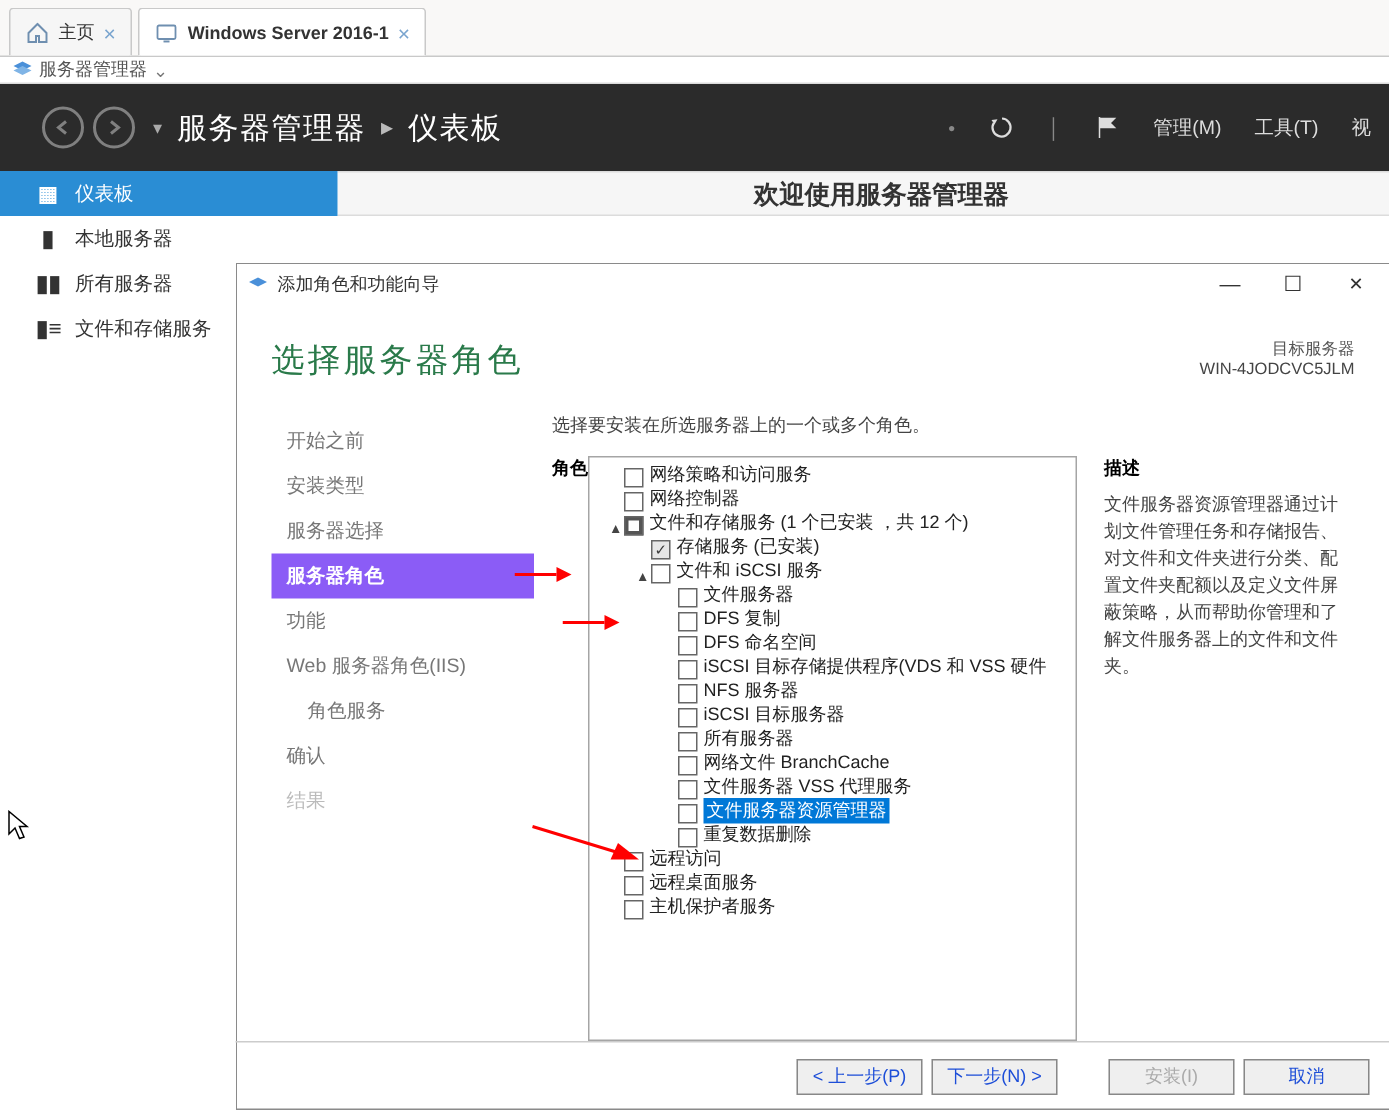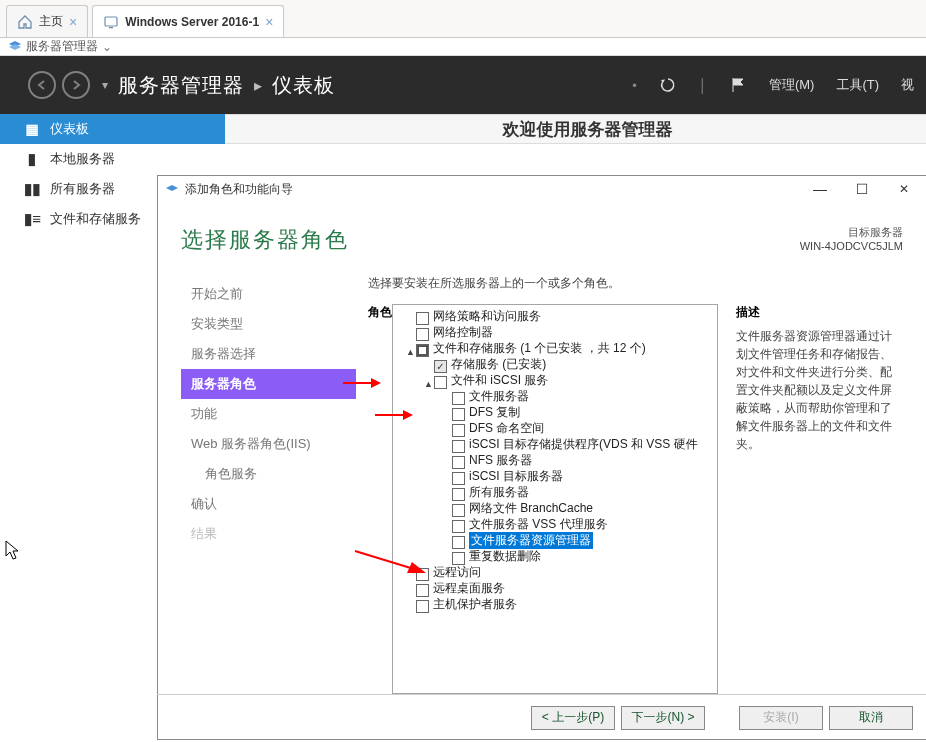--- a/index.html
+++ b/index.html
@@ -93,21 +93,21 @@
   .cb.mixed { background:#555; }
   .cb.mixed::after { content:""; width:7px; height:7px; background:#fff;}
   .cb.disabled { background:#e6e6e6;}
   .rlabel.selected { background:#0078d7; color:#fff; padding:0 2px;}
   .desc-text { font-size:12px; color:#444; line-height:1.5;}
 
   .wiz-footer {
     height:46px; border-top:1px solid #ccc; display:flex; align-items:center; justify-content:flex-end; gap:6px; padding-right:14px;
   }
   .wbutton {
-    height:24px; min-width:84px; border:1px solid #888; background:#efefef; font-size:12px; color:#14532d;
+    height:24px; min-width:84px; border:1px solid #888; background:#efefef; font-size:12px; color:#1d4ed8;
     display:inline-flex; align-items:center; justify-content:center; padding:0 8px;
   }
   .wbutton.disabled { color:#aaa; }
 
   
   .arrow { position:absolute; z-index:50; }
   .arrow svg { display:block; }
 
 </style>
 </head>

